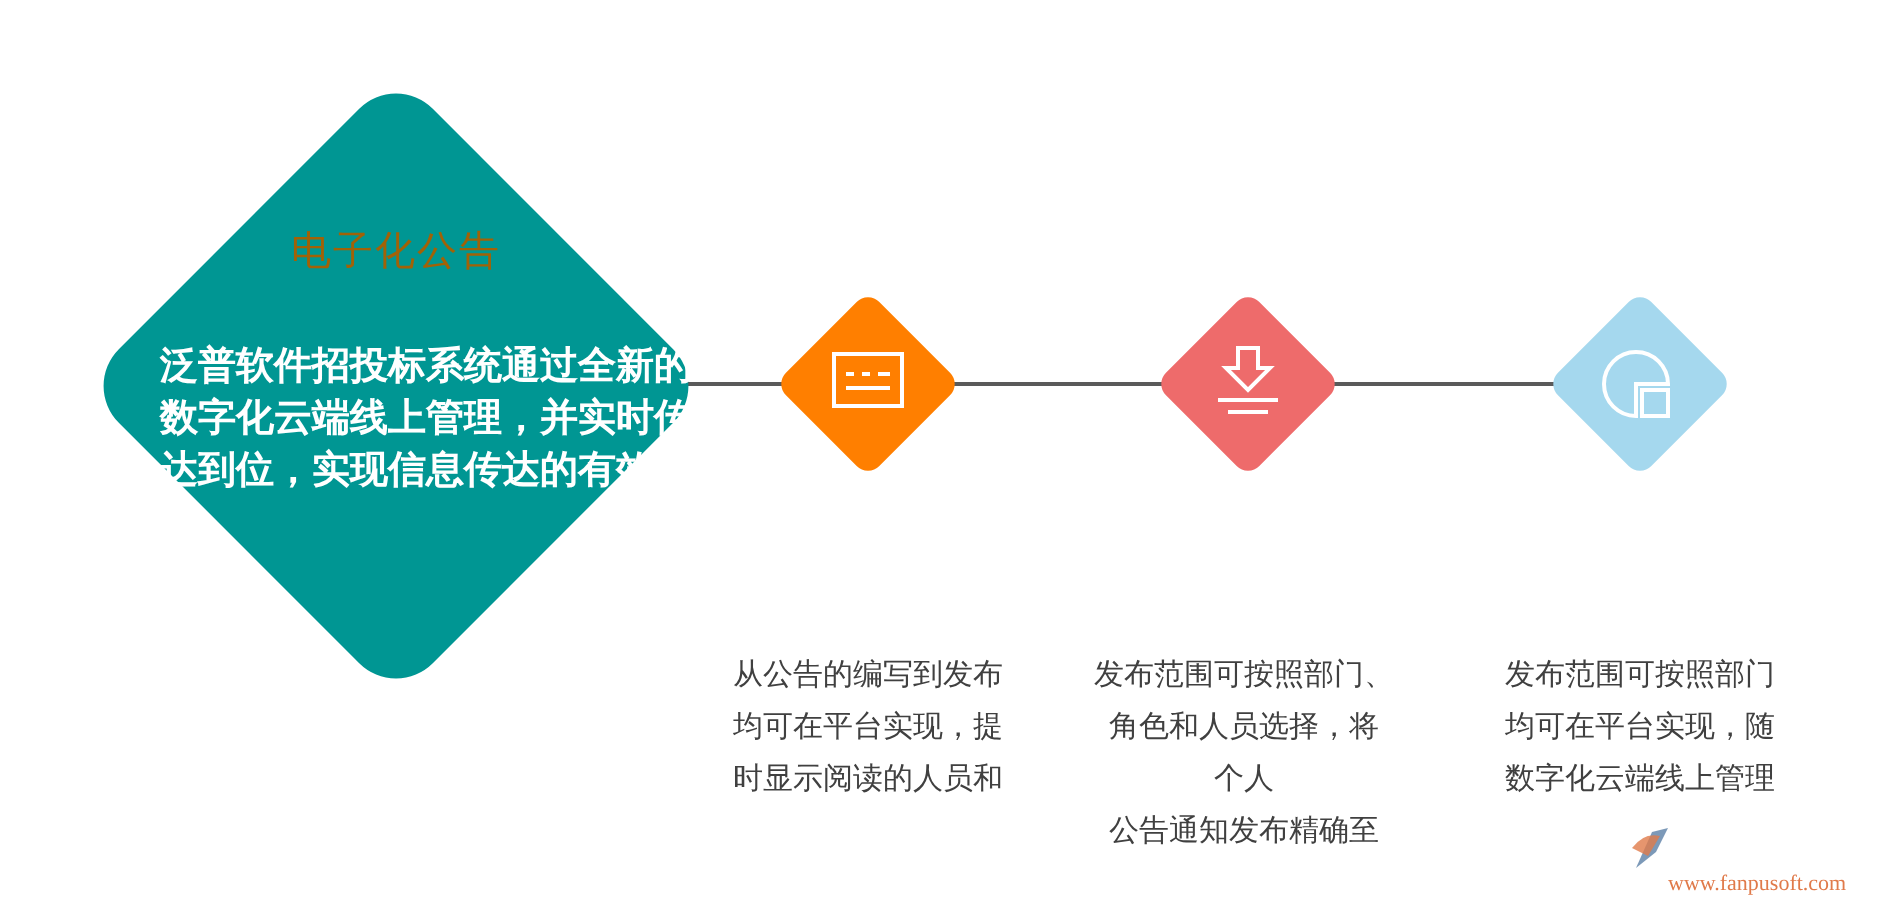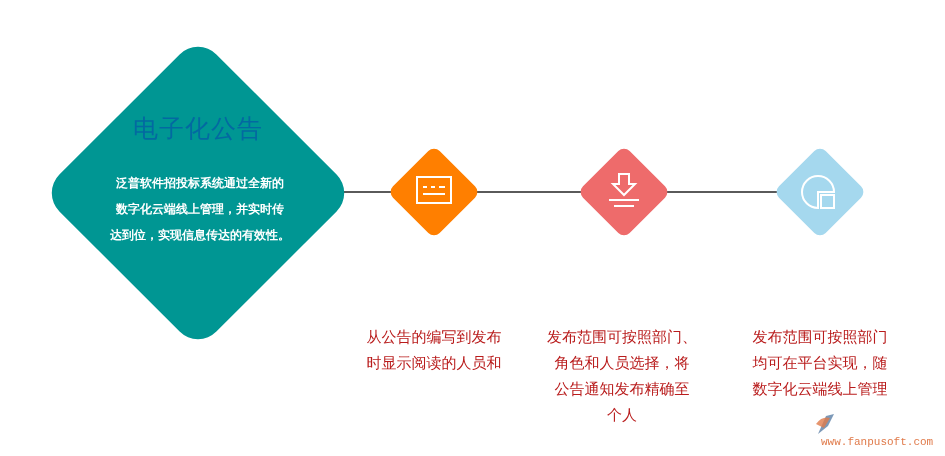--- a/index.html
+++ b/index.html
@@ -21,57 +21,57 @@
   }
   .small-diamond {
     width: 66px; height: 66px; border-radius: 8px;
   }
   .d-orange { left: 401px; top: 159px; background: #ff7f00; }
   .d-red    { left: 591px; top: 159px; background: #ee6b6b; }
   .d-blue   { left: 787px; top: 159px; background: #a5d8ee; }
 
   .hero-title {
     position: absolute; left: 98px; top: 112px; width: 200px; text-align: center;
-    color: #0369a1; font-size: 25px; letter-spacing: 1px;
+    color: #a16207; font-size: 20px; letter-spacing: 1px;
   }
   .hero-body {
     position: absolute; left: 80px; top: 170px; width: 240px;
-    color: #ffffff; font-size: 12px; line-height: 26px; text-align: center;
+    color: #ffffff; font-size: 19px; line-height: 26px; text-align: left;
     font-weight: bold;
   }
   .hero-body span { display: block; white-space: nowrap; }
 
   .icon {
     position: absolute; width: 40px; height: 40px;
   }
   .icon svg { width: 40px; height: 40px; display: block; }
   .i-orange { left: 414px; top: 172px; }
   .i-red    { left: 604px; top: 172px; }
   .i-blue   { left: 800px; top: 172px; }
 
   .caption {
     position: absolute; width: 160px; text-align: center;
-    color: #b91c1c; font-size: 15px; line-height: 26px;
+    color: #404040; font-size: 15px; line-height: 26px;
   }
   .caption span { display: block; white-space: nowrap; }
   .c1 { left: 354px; top: 324px; }
   .c2 { left: 542px; top: 324px; }
   .c3 { left: 740px; top: 324px; }
 
   .watermark {
     position: absolute; left: 814px; top: 408px; width: 131px; height: 44px;
   }
   .wm-logo { position: absolute; left: 0; top: 2px; width: 22px; height: 26px; }
   .wm-name {
     position: absolute; left: 24px; top: 0px; font-size: 22px; color: #5b7fa6;
     letter-spacing: 1px; white-space: nowrap;
   }
   .wm-url {
-    position: absolute; left: 7px; top: 28px; font-size: 11px; color: #e07a4a;
-    font-family: Liberation Mono, monospace; white-space: nowrap;
+    position: absolute; left: 20px; top: 28px; font-size: 11px; color: #e07a4a;
+    font-family: Liberation Serif, serif; white-space: nowrap;
   }
 </style>
 </head>
 <body>
 
 <div class="connector"></div>
 
 <div class="diamond big-diamond"></div>
 <div class="hero-title">电子化公告</div>
 <div class="hero-body">
@@ -102,27 +102,28 @@
 </div>
 <div class="icon i-blue">
   <svg viewBox="0 0 40 40">
     <path d="M18 36 A16 16 0 1 1 34 20 H18 Z" fill="none" stroke="#fff" stroke-width="2"></path>
     <rect x="21" y="23" width="13" height="13" fill="none" stroke="#fff" stroke-width="2"></rect>
   </svg>
 </div>
 
 <div class="caption c1">
   <span>从公告的编写到发布</span>
+  <span>均可在平台实现，提</span>
   <span>时显示阅读的人员和</span>
 </div>
 <div class="caption c2">
   <span>发布范围可按照部门、</span>
   <span>角色和人员选择，将</span>
+  <span>个人</span>
   <span>公告通知发布精确至</span>
-  <span>个人</span>
 </div>
 <div class="caption c3">
   <span>发布范围可按照部门</span>
   <span>均可在平台实现，随</span>
   <span>数字化云端线上管理</span>
 </div>
 
 <div class="watermark">
   <div class="wm-logo">
     <svg viewBox="0 0 22 26" width="22" height="26">

